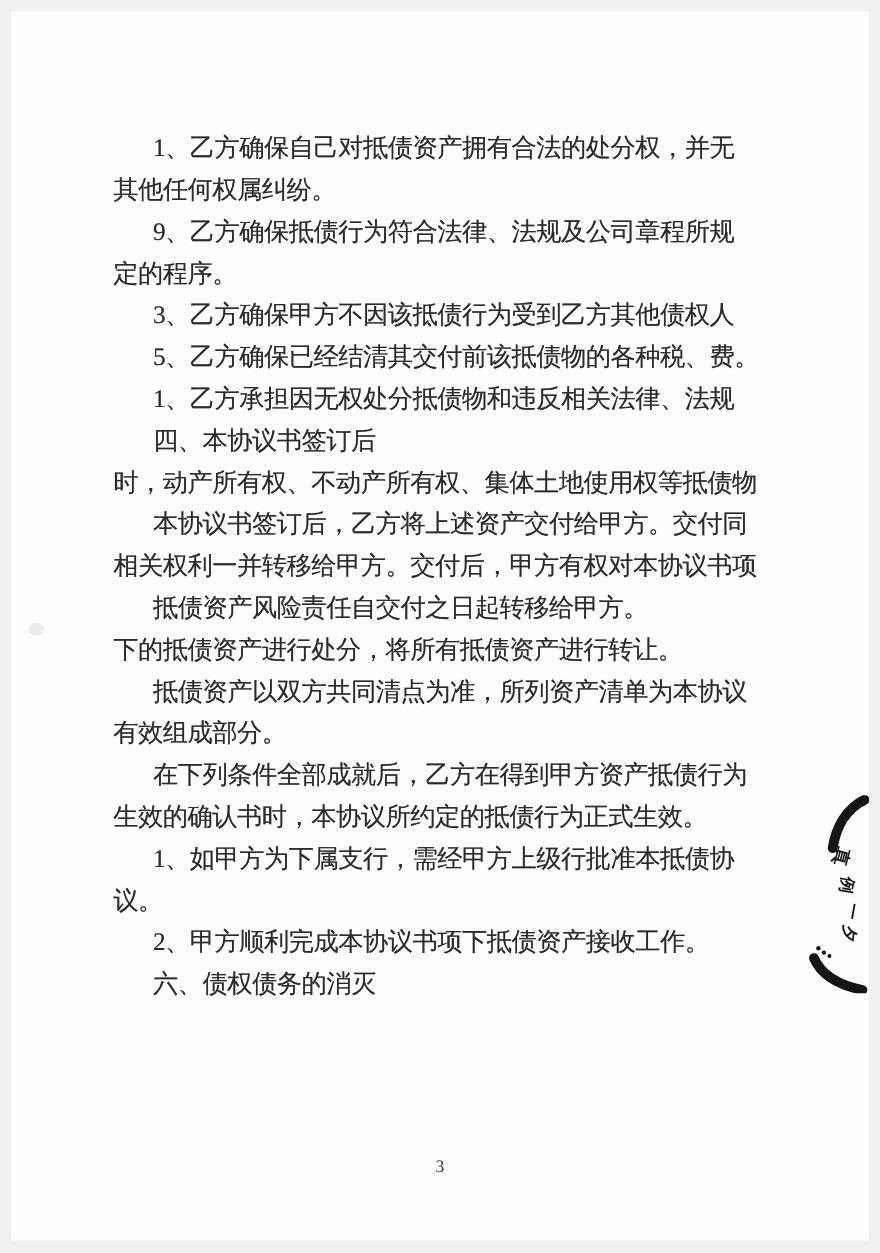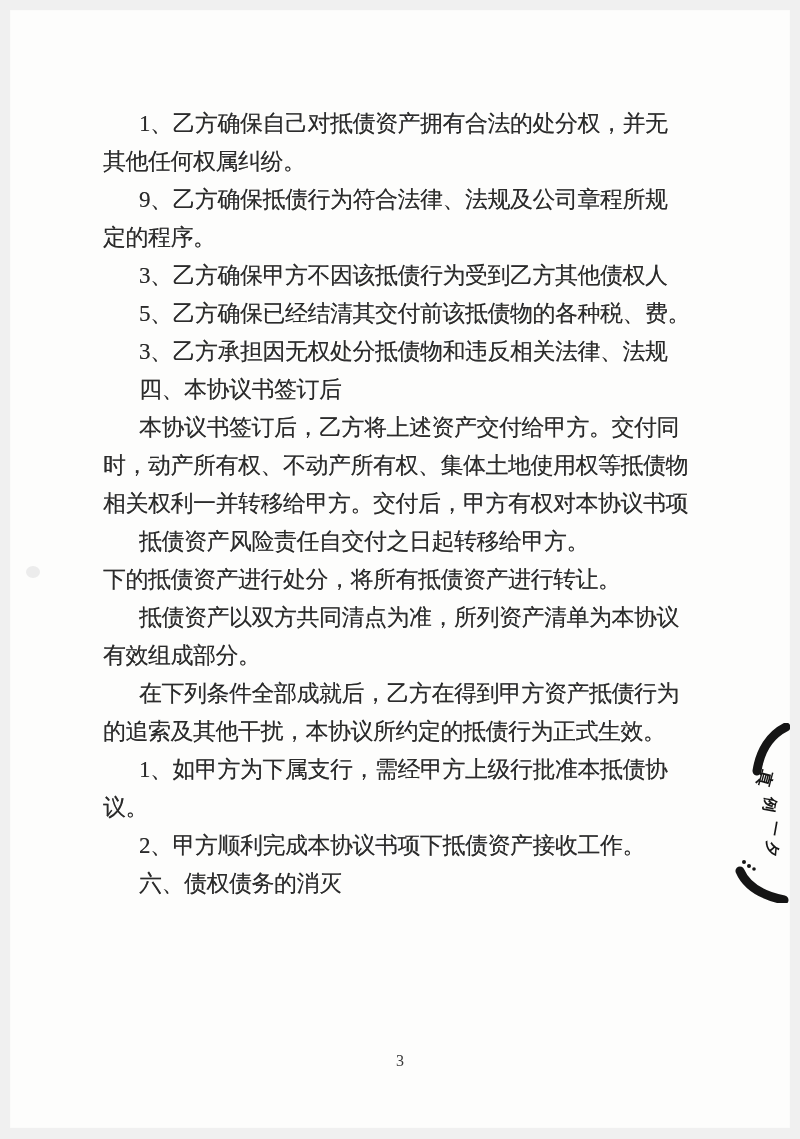--- a/index.html
+++ b/index.html
@@ -17,21 +17,21 @@
   .paper {
     position: absolute;
     left: 10px; top: 10px;
     width: 780px; height: 1118px;
     background: #fdfdfc;
     overflow: hidden;
     box-shadow: inset 0 0 2px rgba(0,0,0,0.03);
   }
   .doc-body {
     position: absolute;
-    left: 93px; top: 95px;
+    left: 93px; top: 106px;
     width: 620px;
   }
   .line {
     height: 38px;
     line-height: 38px;
     font-size: 23px;
     letter-spacing: -0.5px;
     color: #2b2b2b;
     white-space: nowrap;
     text-shadow: 0 0 0.6px rgba(40,40,40,0.55);
@@ -78,31 +78,31 @@
 <div class="scan-frame">
   <div class="paper">
 
     <div class="doc-body">
         <div class="line indent">1、乙方确保自己对抵债资产拥有合法的处分权，并无</div>
         <div class="line">其他任何权属纠纷。</div>
         <div class="line indent">9、乙方确保抵债行为符合法律、法规及公司章程所规</div>
         <div class="line">定的程序。</div>
         <div class="line indent">3、乙方确保甲方不因该抵债行为受到乙方其他债权人</div>
         <div class="line indent">5、乙方确保已经结清其交付前该抵债物的各种税、费。</div>
-        <div class="line indent">3、乙方承担因无权处分抵债物和违反相关法律、法规</div>
+        <div class="line indent">1、乙方承担因无权处分抵债物和违反相关法律、法规</div>
         <div class="line indent">四、本协议书签订后</div>
+        <div class="line">时，动产所有权、不动产所有权、集体土地使用权等抵债物</div>
         <div class="line indent">本协议书签订后，乙方将上述资产交付给甲方。交付同</div>
-        <div class="line">时，动产所有权、不动产所有权、集体土地使用权等抵债物</div>
         <div class="line">相关权利一并转移给甲方。交付后，甲方有权对本协议书项</div>
         <div class="line indent">抵债资产风险责任自交付之日起转移给甲方。</div>
         <div class="line">下的抵债资产进行处分，将所有抵债资产进行转让。</div>
         <div class="line indent">抵债资产以双方共同清点为准，所列资产清单为本协议</div>
         <div class="line">有效组成部分。</div>
         <div class="line indent">在下列条件全部成就后，乙方在得到甲方资产抵债行为</div>
-        <div class="line">的追索及其他干扰，本协议所约定的抵债行为正式生效。</div>
+        <div class="line">生效的确认书时，本协议所约定的抵债行为正式生效。</div>
         <div class="line indent">1、如甲方为下属支行，需经甲方上级行批准本抵债协</div>
         <div class="line">议。</div>
         <div class="line indent">2、甲方顺利完成本协议书项下抵债资产接收工作。</div>
         <div class="line indent">六、债权债务的消灭</div>
       </div>
 
     <div class="page-number">3</div>
 
     <div class="stamp">
       <svg width="60" height="180" viewBox="0 0 60 180">

